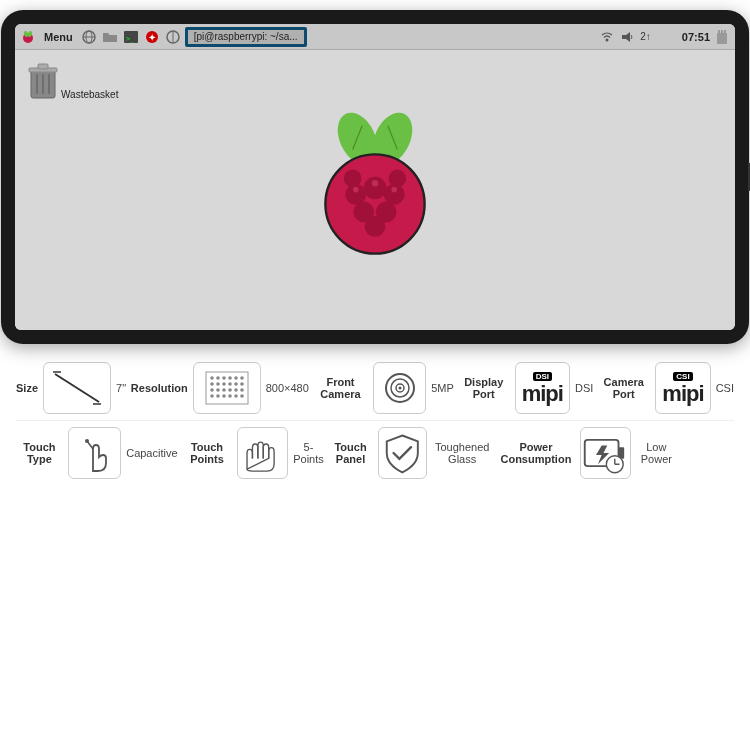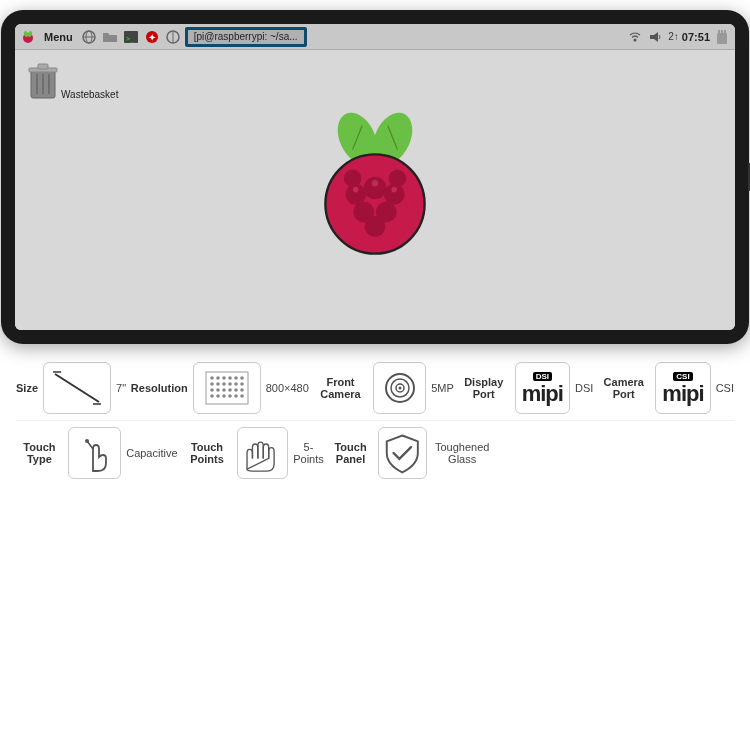--- a/index.html
+++ b/index.html
@@ -73,21 +73,21 @@
       height: 20px;
       display: flex; align-items: center;
       flex: 0 0 auto;
     }
     .taskbar-right {
       margin-left: auto;
       display: flex; align-items: center; gap: 3px;
       font-size: 10px; color: #222;
     }
     .taskbar-time {
-      font-weight: bold; font-size: 11px;
+      font-weight: bold; font-size: 11px; margin-left: 28px;
     }
 
     
     .desktop {
       height: 280px;
       background: #d8d8d8;
       position: relative;
       display: flex;
       align-items: flex-start;
       padding: 10px;
@@ -439,16 +439,33 @@
         <svg width="48" height="44" viewBox="0 0 48 44">
 
           <path d="M24 4 L40 10 L40 22 Q40 34 24 42 Q8 34 8 22 L8 10 Z" fill="none" stroke="#555" stroke-width="2"></path>
 
           <path d="M15 22 L21 28 L33 16" fill="none" stroke="#555" stroke-width="2.5" stroke-linecap="round"></path>
         </svg>
       </div>
       <span class="spec-value">Toughened Glass</span>
     </div>
 
+    <div class="spec-item">
+      <span class="spec-label">Power Consumption</span>
+      <div class="spec-icon-box">
+        <svg width="52" height="44" viewBox="0 0 52 44">
+
+          <rect x="4" y="8" width="36" height="28" rx="3" fill="none" stroke="#555" stroke-width="2"></rect>
+          <rect x="40" y="16" width="6" height="12" rx="1" fill="#555"></rect>
+
+          <path d="M22 14 L16 24 L22 24 L18 34 L30 22 L24 22 L28 14Z" fill="#555"></path>
+
+          <circle cx="36" cy="34" r="9" fill="#fff" stroke="#555" stroke-width="1.5"></circle>
+          <line x1="36" y1="28" x2="36" y2="34" stroke="#555" stroke-width="1.5"></line>
+          <line x1="36" y1="34" x2="41" y2="34" stroke="#555" stroke-width="1.5"></line>
+        </svg>
+      </div>
+      <span class="spec-value">Low Power</span>
+    </div>
 
   </div>
 
 </div>
 
 </body></html>

